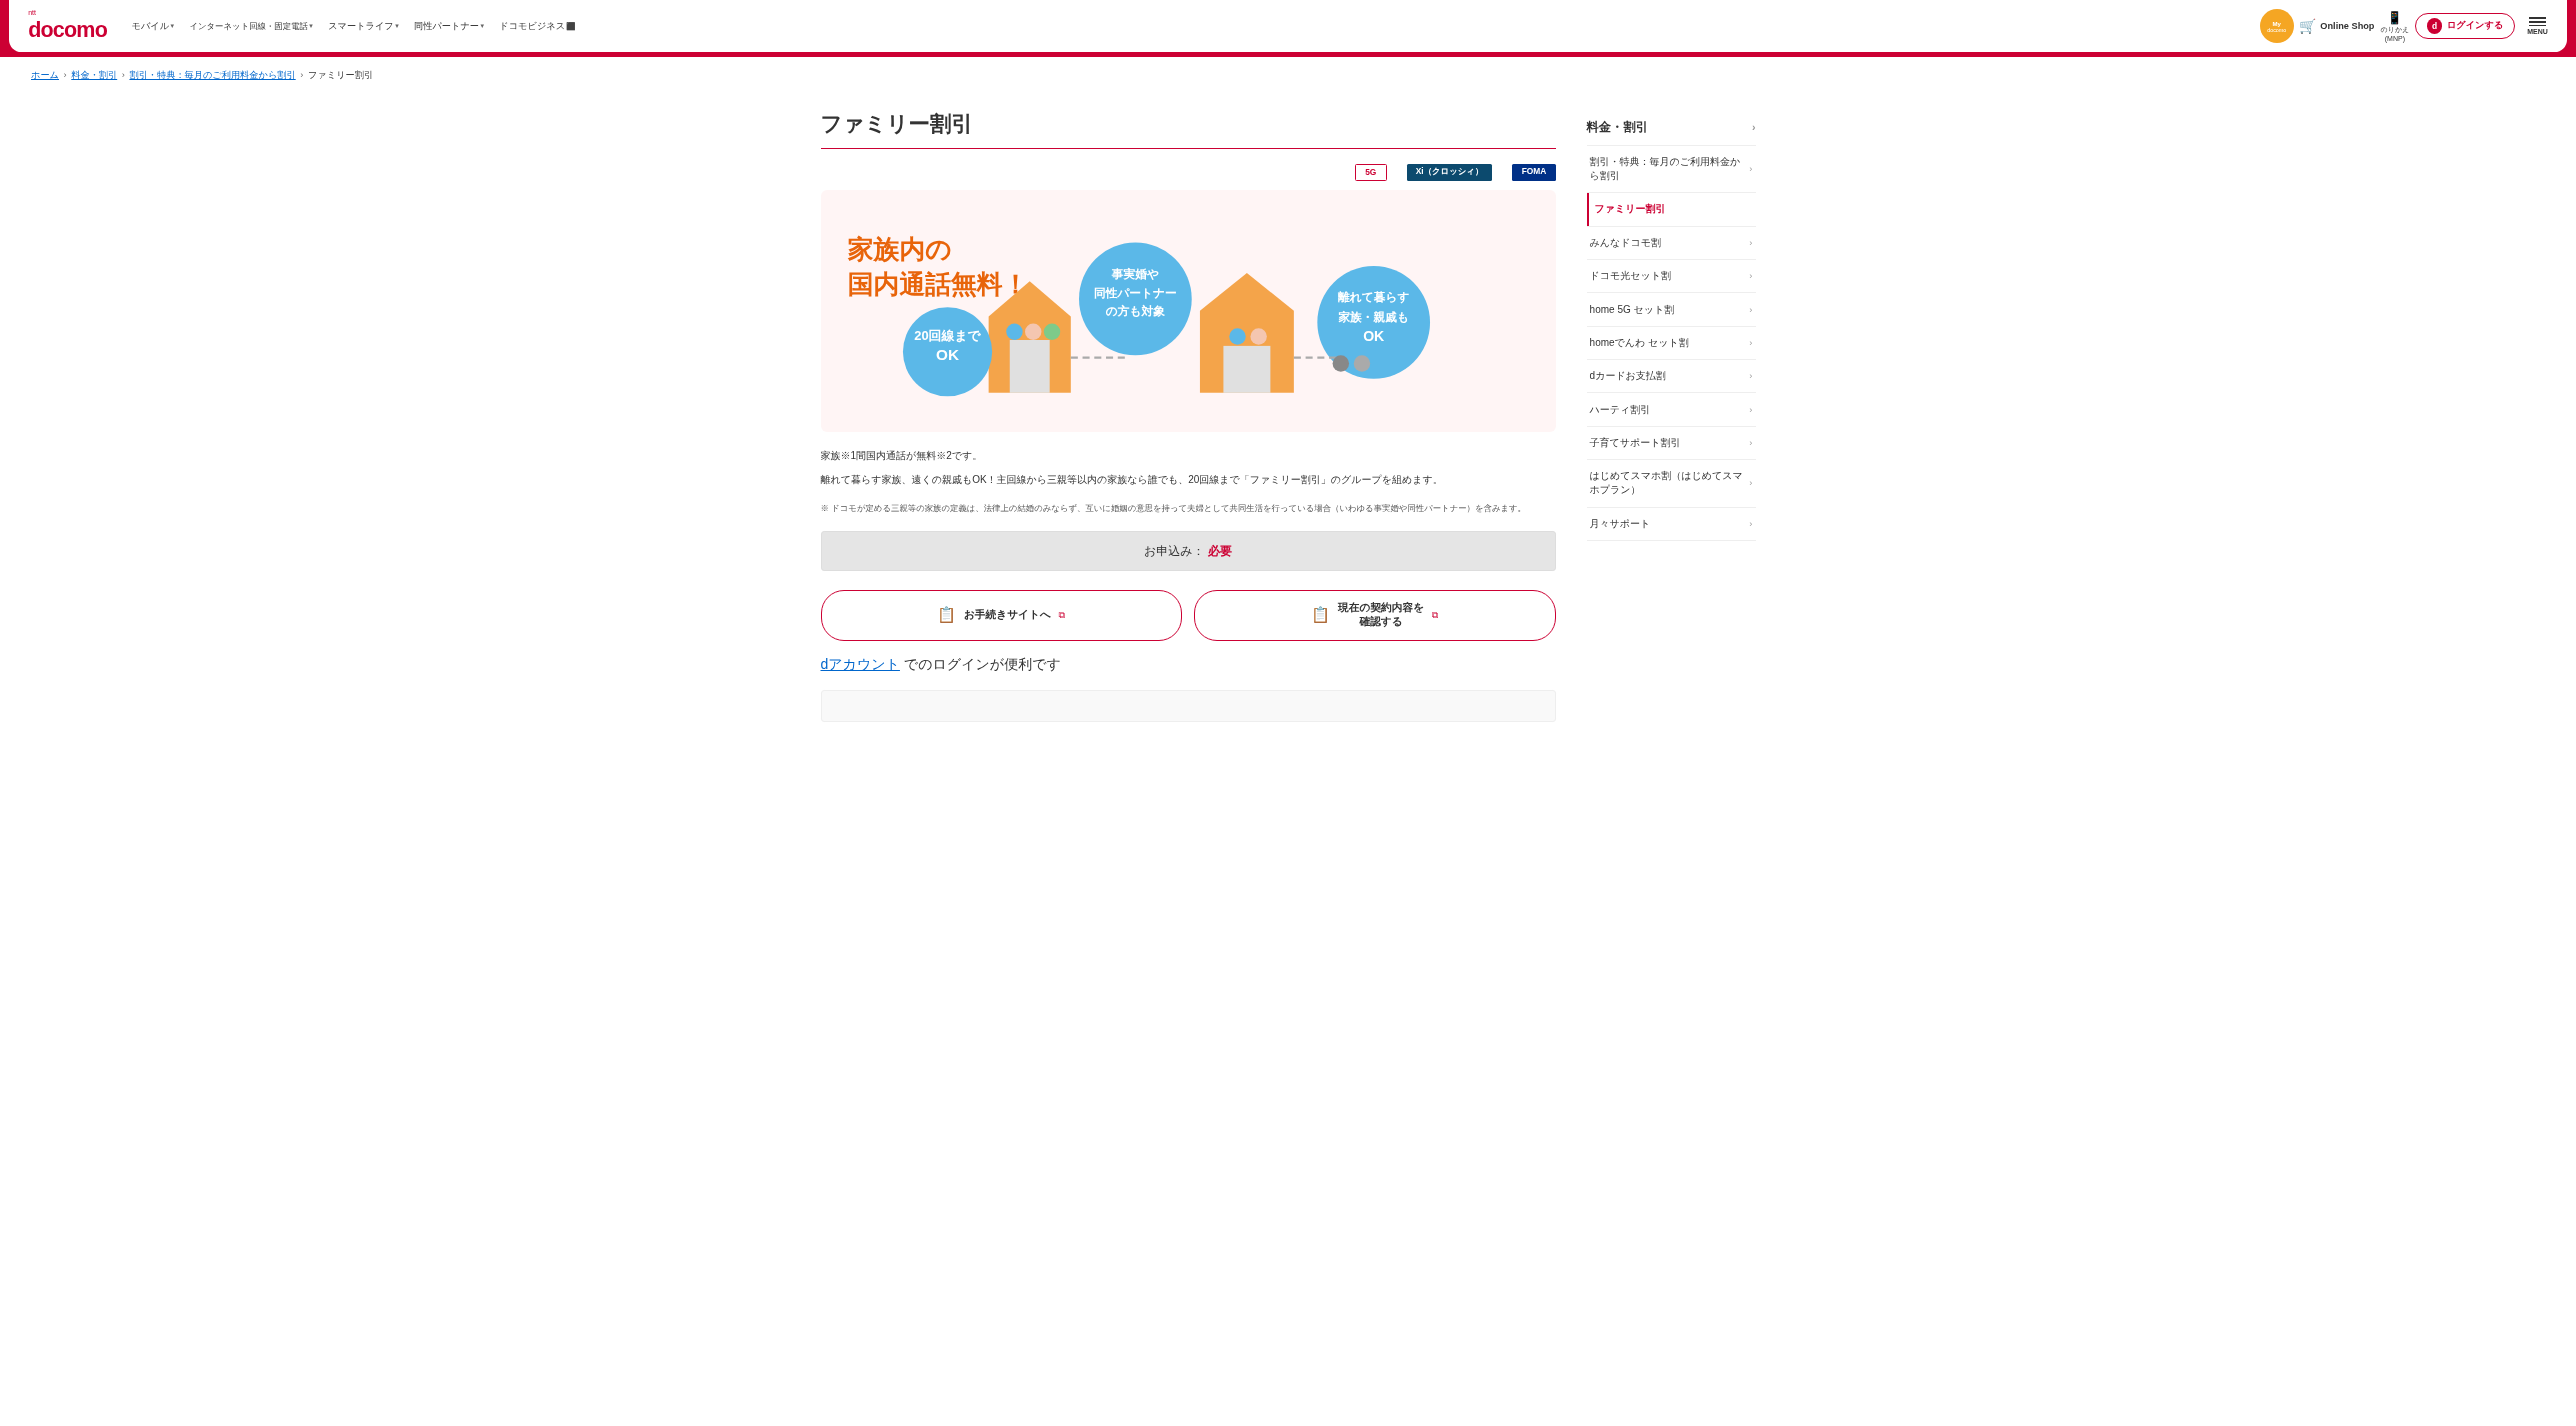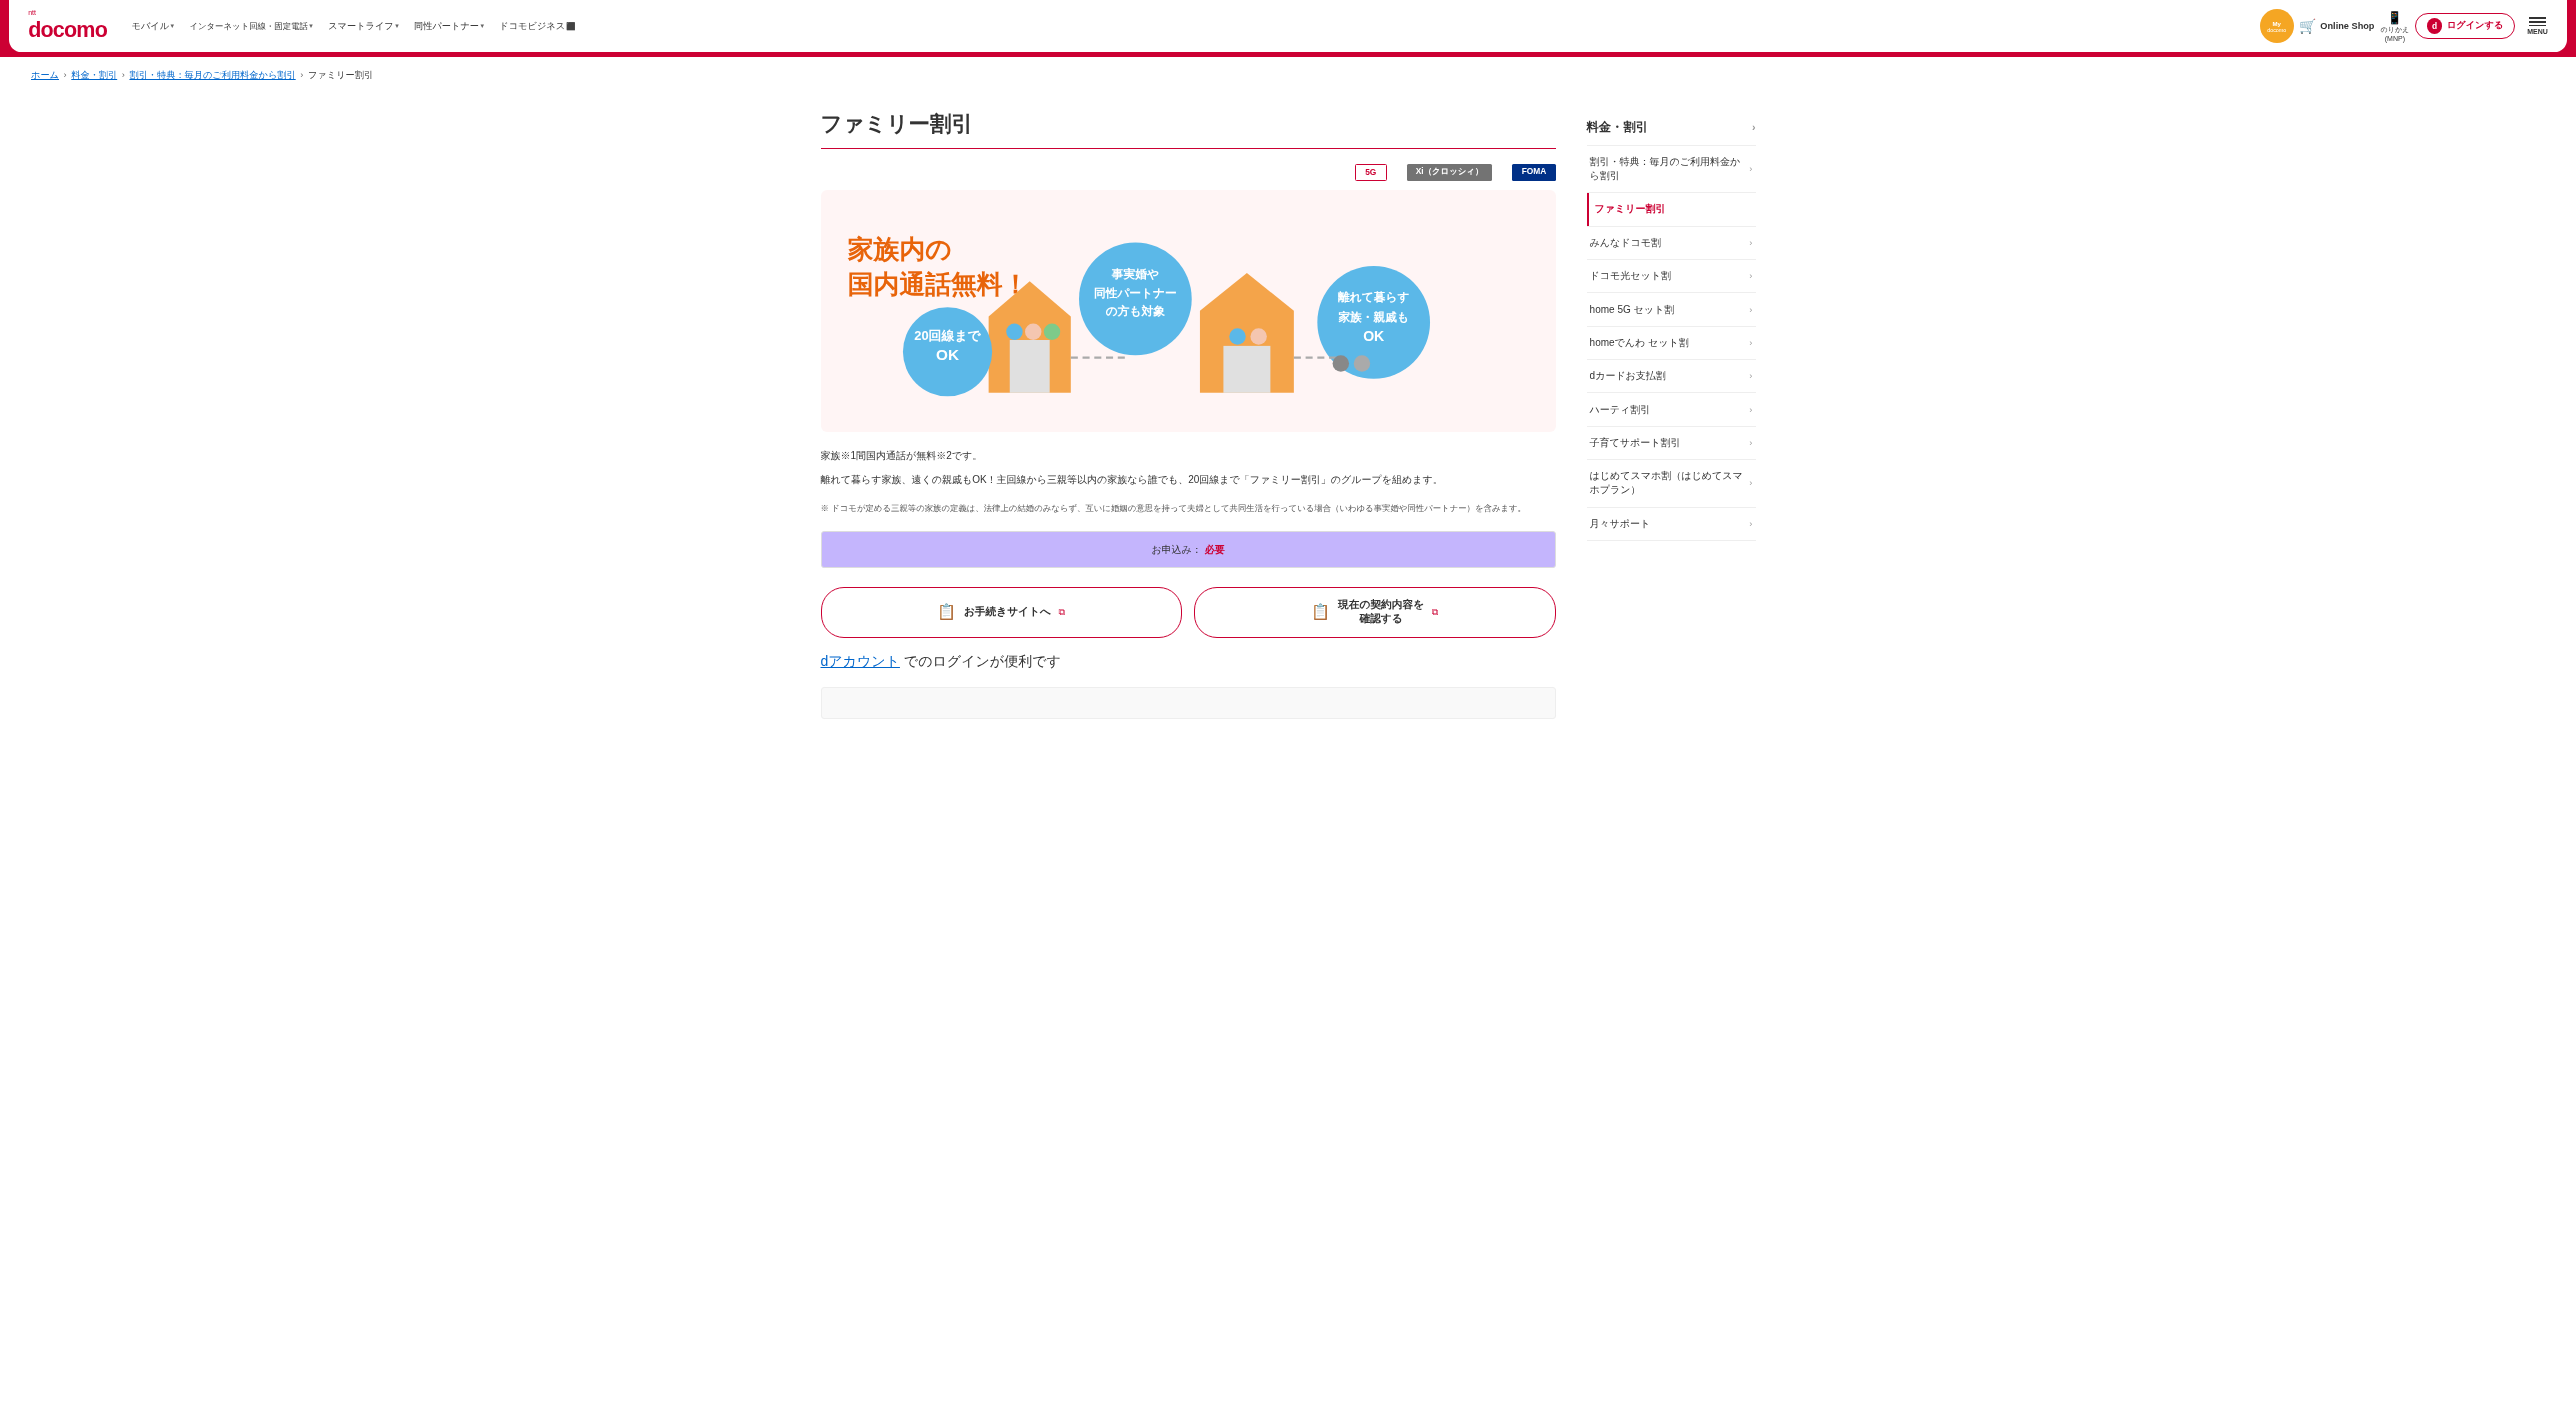--- a/index.html
+++ b/index.html
@@ -45,36 +45,36 @@
     .content { flex: 1; }
     .sidebar { width: 169px; flex-shrink: 0; }
 
     
     .page-title { font-size: 21.5px; font-weight: bold; color: #333; padding-bottom: 9.2px; border-bottom: 1.5px solid #cc0033; margin-bottom: 15.3px; }
 
     
     .badge-row { display: flex; justify-content: flex-end; gap: 20px; margin-bottom: 9.2px; }
     .badge { padding: 2.3px 9.2px; font-size: 8.4px; font-weight: bold; border-radius: 1.5px; }
     .badge-5g { border: 0.8px solid #cc0033; color: #cc0033; background: #fff; }
-    .badge-xi { background: #737373; color: #fff; }
+    .badge-xi { background: #0c4a6e; color: #fff; }
     .badge-foma { background: #003087; color: #fff; }
 
     
     .hero-image { background: #fff5f5; border-radius: 6.1px; padding: 15.3px; margin-bottom: 15.3px; min-height: 138px; position: relative; overflow: hidden; display: flex; align-items: center; }
 
     
     .hero-svg { width: 100%; }
 
     
     .desc-text { font-size: 10px; color: #333; line-height: 1.8; margin-bottom: 12.3px; }
     .desc-text p { margin-bottom: 6.1px; }
     .note-text { font-size: 8.4px; color: #555; line-height: 1.7; margin-bottom: 15.3px; }
 
     
-    .app-bar { background: #c4b5fd; border: 0.8px solid #ddd; border-radius: 3.1px; padding: 10.7px 15.3px; text-align: center; font-size: 10px; color: #333; margin-bottom: 18.4px; }
+    .app-bar { background: #e5e5e5; border: 0.8px solid #ddd; border-radius: 3.1px; padding: 10.7px 15.3px; text-align: center; font-size: 12px; color: #333; margin-bottom: 18.4px; }
     .required-text { color: #cc0033; font-weight: bold; }
 
     
     .cta-row { display: flex; gap: 12.3px; margin-bottom: 15.3px; }
     .cta-btn { flex: 1; border: 1.5px solid #cc0033; border-radius: 23px; padding: 10.7px 15.3px; display: flex; align-items: center; justify-content: center; gap: 7.7px; cursor: pointer; background: #fff; }
     .cta-btn-icon { font-size: 15.3px; color: #cc0033; }
     .cta-btn-label { font-size: 10.7px; font-weight: bold; color: #333; }
     .cta-btn-arrow { font-size: 9.2px; color: #cc0033; }
 
     

